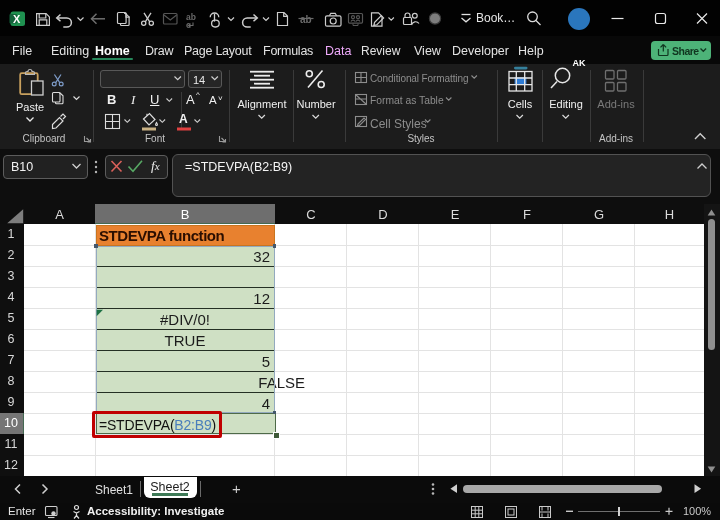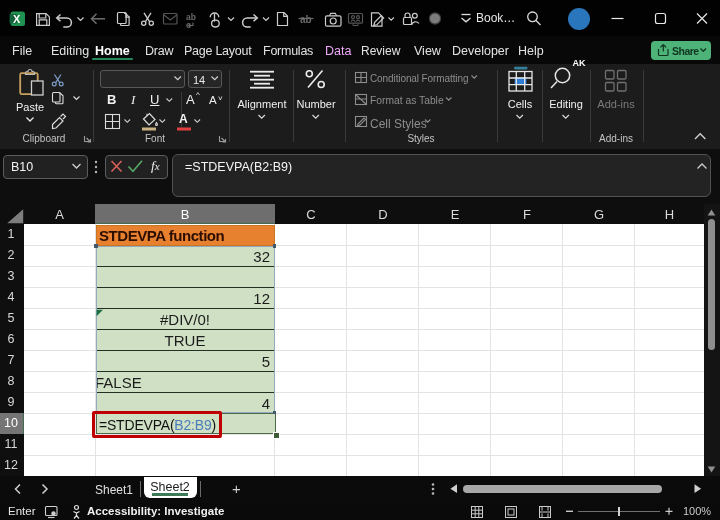--- a/index.html
+++ b/index.html
@@ -142,21 +142,21 @@
 <div class="ab" style="left:96px;top:308px;width:178.5px;height:1.2px;background:#243024;"></div>
 <div class="ab" style="left:96px;top:329px;width:178.5px;height:1.2px;background:#243024;"></div>
 <div class="ab" style="left:96px;top:350px;width:178.5px;height:1.2px;background:#243024;"></div>
 <div class="ab" style="left:96px;top:371px;width:178.5px;height:1.2px;background:#243024;"></div>
 <div class="ab" style="left:96px;top:392px;width:178.5px;height:1.2px;background:#243024;"></div>
 <div class="t" style="left:95px;top:248px;width:175px;text-align:right;font-size:15px;color:#1c1c1c;">32</div>
 <div class="t" style="left:95px;top:290px;width:175px;text-align:right;font-size:15px;color:#1c1c1c;">12</div>
 <div class="t" style="left:95px;top:311px;width:180px;text-align:center;font-size:15px;color:#1c1c1c;">#DIV/0!</div>
 <div class="t" style="left:95px;top:332px;width:180px;text-align:center;font-size:15px;color:#1c1c1c;">TRUE</div>
 <div class="t" style="left:95px;top:353px;width:175px;text-align:right;font-size:15px;color:#1c1c1c;">5</div>
-<div class="t" style="left:95px;top:374px;width:210px;text-align:left;font-size:15px;color:#1c1c1c;">FALSE</div>
+<div class="t" style="left:95px;top:374px;width:210px;text-align:right;font-size:15px;color:#1c1c1c;">FALSE</div>
 <div class="t" style="left:95px;top:395px;width:175px;text-align:right;font-size:15px;color:#1c1c1c;">4</div>
 
 <div class="ab" style="left:95.5px;top:413px;width:180px;height:21px;background:#cfe0c4;border:1.6px solid #4e6a48;box-sizing:border-box;"></div>
 <div class="t" style="left:99px;top:416.5px;font-size:14px;letter-spacing:-0.2px;color:#111;">=STDEVPA(<span style="color:#4a7ebb;">B2:B9</span>)</div>
 <div class="ab" style="left:272.5px;top:431.5px;width:5.5px;height:5.5px;background:#3f5a39;border:1px solid #fff;box-sizing:content-box;"></div>
 
 <div class="ab" style="left:95.5px;top:245.5px;width:179px;height:167.5px;border:1.4px solid #93aabf;box-sizing:border-box;"></div>
 <div class="ab" style="left:94.2px;top:244.2px;width:3.6px;height:3.6px;background:#44586c;"></div>
 <div class="ab" style="left:272.8px;top:244.2px;width:3.6px;height:3.6px;background:#44586c;"></div>
 <div class="ab" style="left:94.2px;top:410.8px;width:3.6px;height:3.6px;background:#44586c;"></div>

